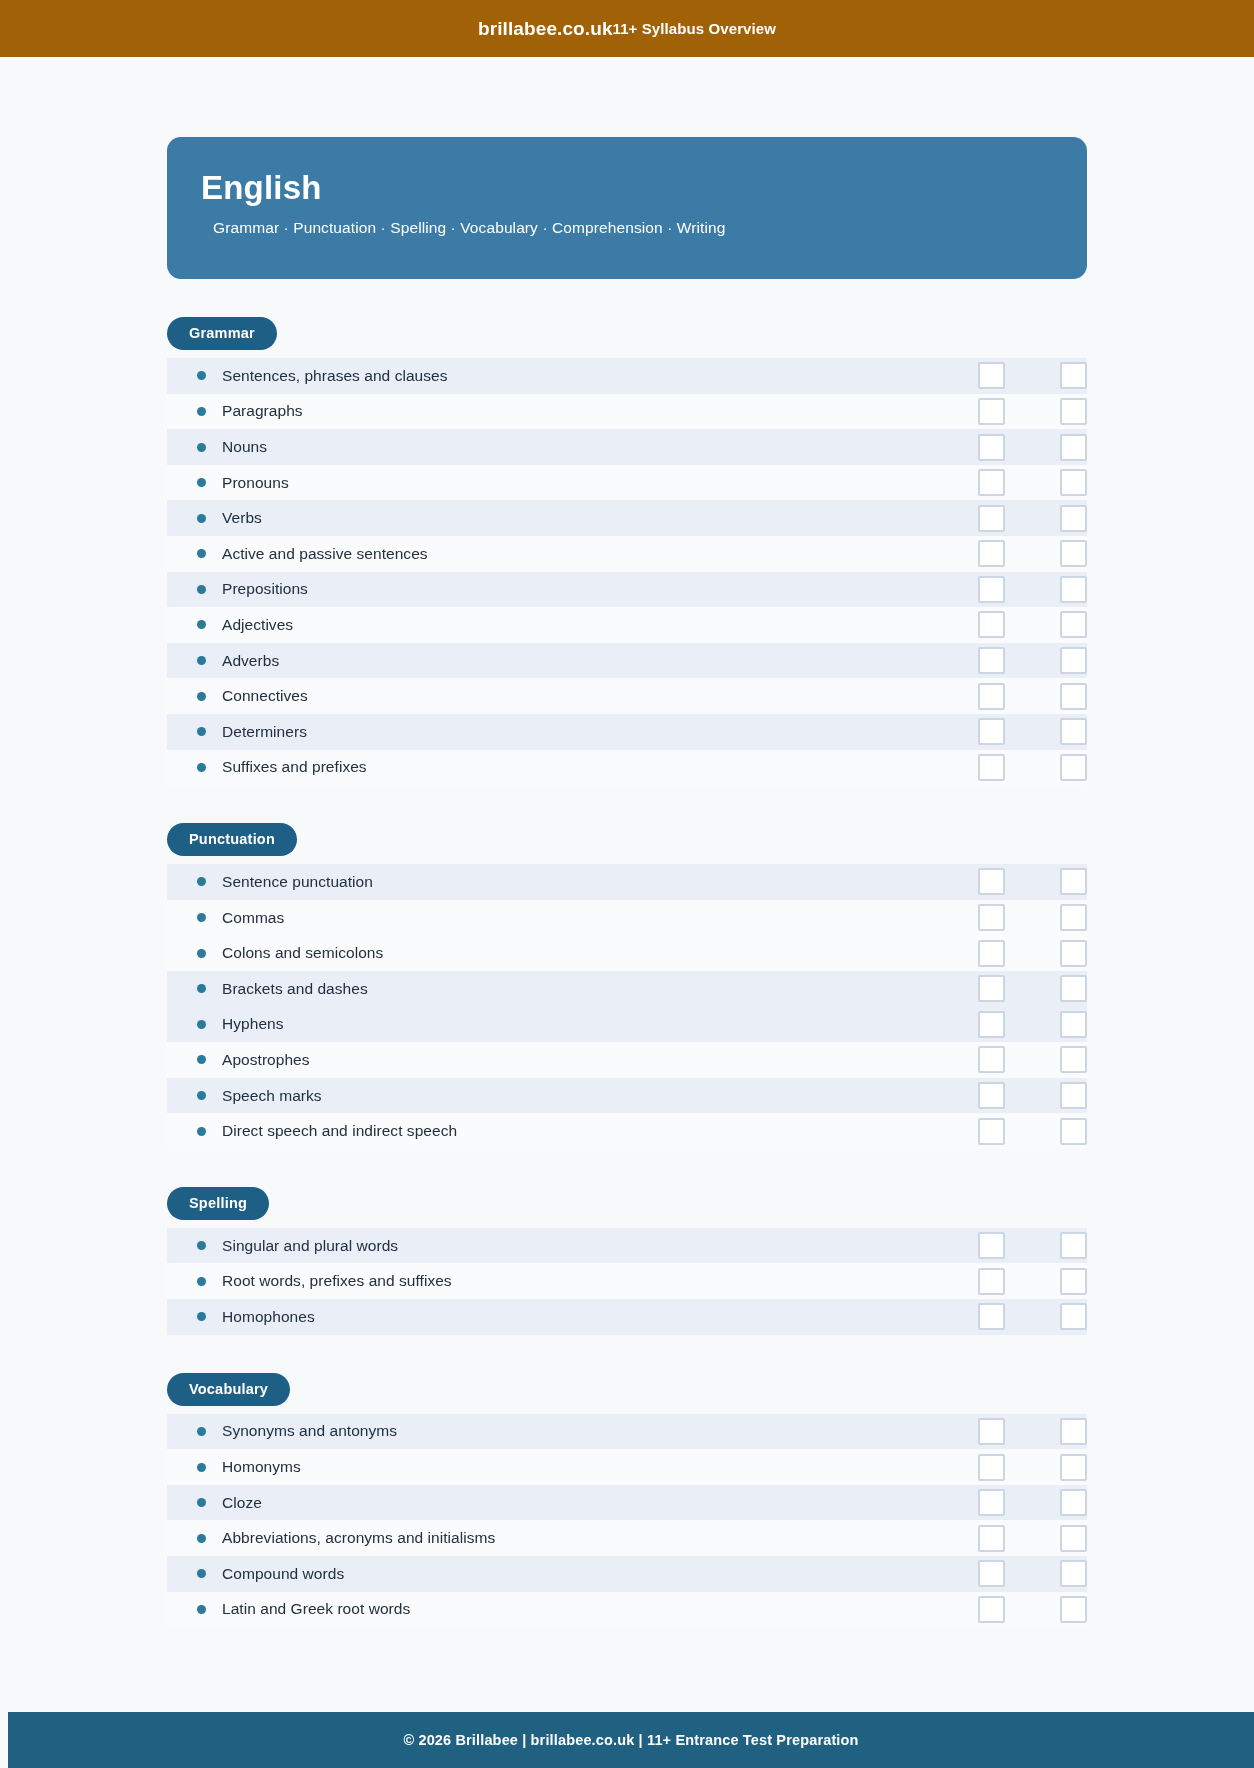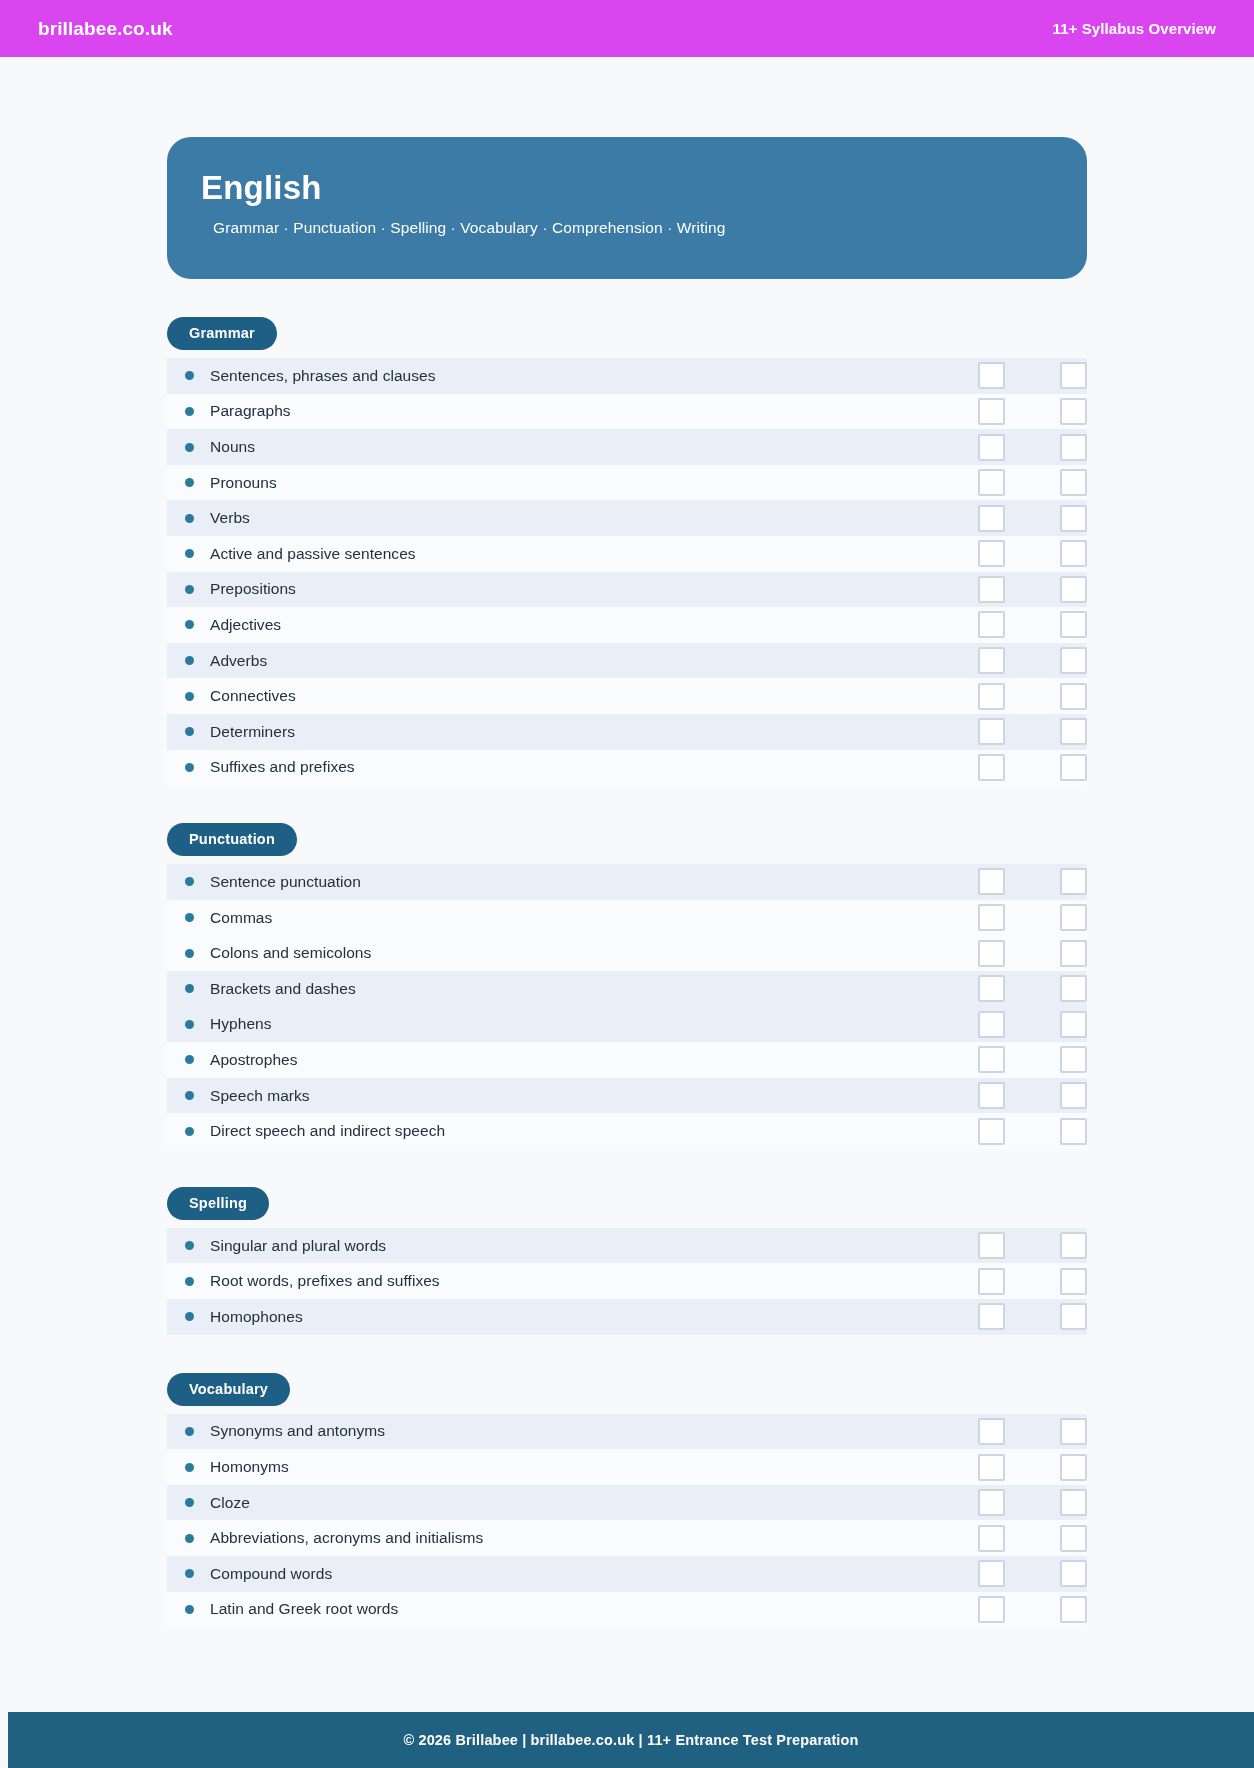--- a/index.html
+++ b/index.html
@@ -13,24 +13,24 @@
     min-height: 1768px;
     background: #f7f9fb;
     font-family: "Liberation Sans", sans-serif;
     color: #1e2d3d;
     position: relative;
   }
 
   
   .topbar {
     height: 57px;
-    background: #d946ef;
+    background: #a16207;
     display: flex;
     align-items: center;
-    justify-content: space-between;
+    justify-content: center;
     padding: 0 38px;
   }
   .topbar-brand {
     color: #ffffff;
     font-size: 19px;
     font-weight: bold;
     letter-spacing: 0.1px;
   }
   .topbar-title {
     color: #ffffff;
@@ -44,21 +44,21 @@
     padding: 0 0 0 0;
   }
   .sheet {
     width: 920px;
     margin: 80px auto 0 auto;
   }
 
   
   .hero {
     background: #3b7ba5;
-    border-radius: 24px;
+    border-radius: 14px;
     padding: 34px 34px 30px 34px;
     color: #ffffff;
   }
   .hero-title {
     font-size: 33px;
     font-weight: bold;
     line-height: 1.05;
     margin: 0 0 10px 0;
     letter-spacing: 0.2px;
   }
@@ -86,21 +86,21 @@
     letter-spacing: 0.2px;
   }
 
   
   .rows { display: block; }
   .row {
     display: flex;
     align-items: center;
     height: 35.6px;
     background: #fafbfc;
-    padding-left: 12px;
+    padding-left: 24px;
     position: relative;
   }
   .row.alt { background: #e9eef7; }
   .bullet {
     width: 9px;
     height: 9px;
     border-radius: 50%;
     background: #2a7a9b;
     flex: 0 0 auto;
     margin: 0 16px 0 6px;

